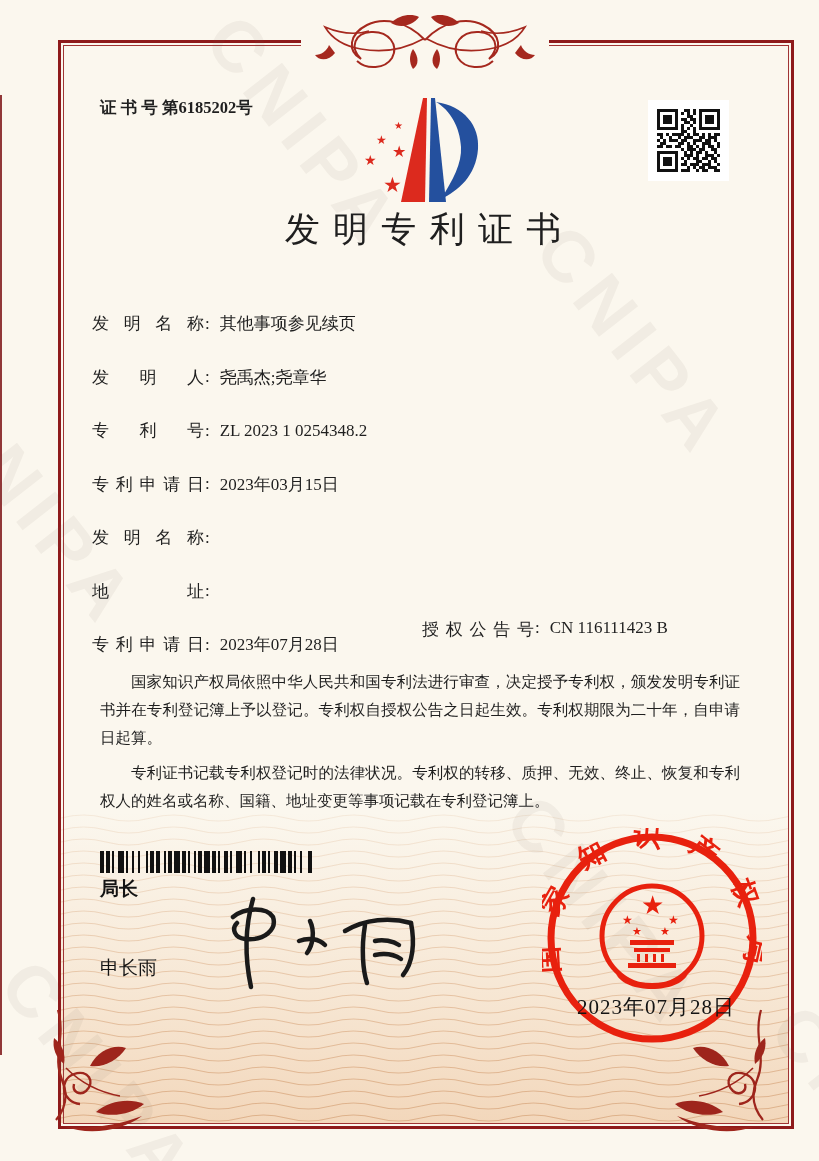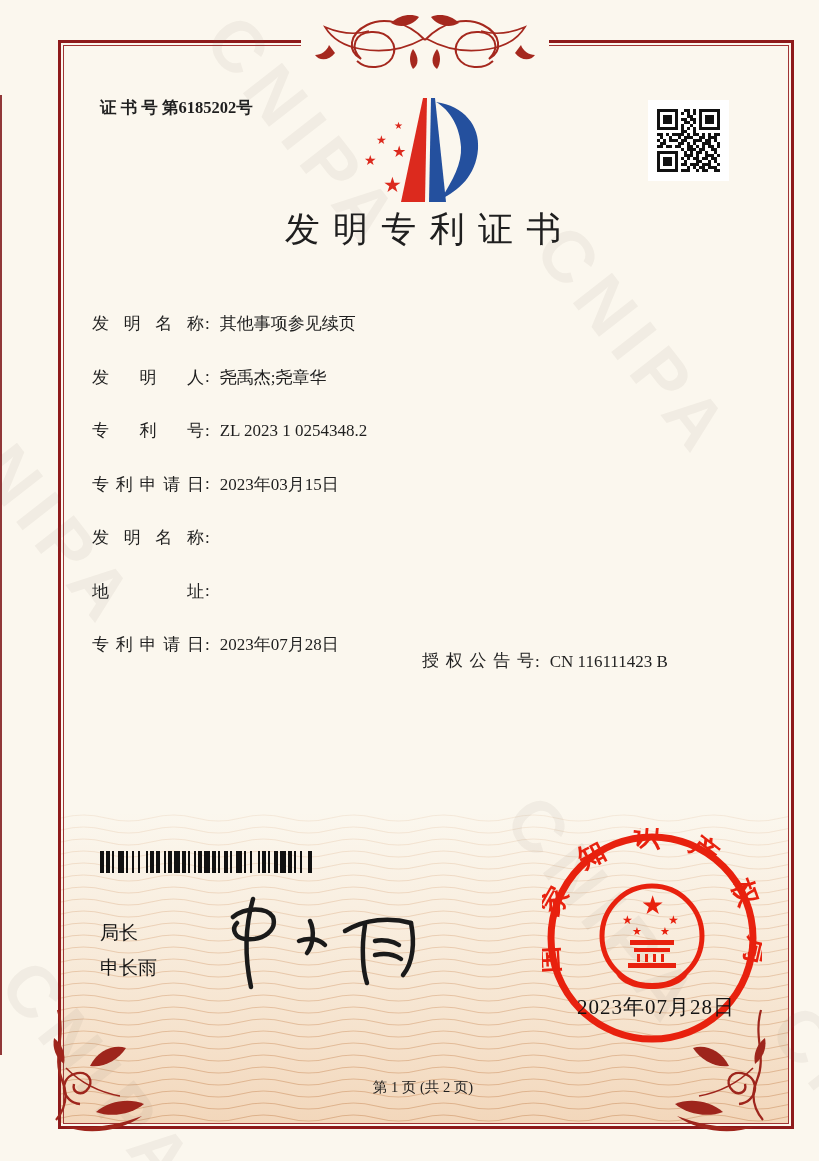--- a/index.html
+++ b/index.html
@@ -17,30 +17,30 @@
   .qr{position:absolute;left:648px;top:100px;background:#ffffff;padding:9px;z-index:3;}
   .qr .qrow{display:flex;height:3px;}
   .qr .qc{width:3px;height:3px;}
   .qr .qc.on{background:#111;}
   .title{position:absolute;left:58px;top:206px;width:730px;text-align:center;font-size:35px;
          font-weight:normal;letter-spacing:0.38em;padding-left:0.38em;box-sizing:border-box;z-index:3;}
   .fields{position:absolute;left:92px;top:297px;width:660px;z-index:3;}
   .frow{position:relative;height:53.5px;display:flex;align-items:center;font-size:17px;}
   .flabel{display:inline-block;width:112px;text-align:justify;text-align-last:justify;}
   .fcolon{display:inline-block;margin:0 10px 0 1px;}
-  .fsecond{position:absolute;left:330px;top:0;height:100%;display:flex;align-items:flex-end;}
+  .fsecond{position:absolute;left:330px;top:0;height:100%;display:flex;align-items:flex-start;}
   .paras{position:absolute;left:100px;top:668px;width:640px;font-size:15.5px;line-height:1.82;
          text-align:justify;z-index:3;}
   .paras p{margin:0 0 6px 0;text-indent:2em;}
   .barcode{position:absolute;left:100px;top:851px;height:22px;display:flex;align-items:stretch;z-index:3;}
   .barcode span{display:block;height:100%;}
   .bar{background:#111;}
   .officer{position:absolute;left:100px;z-index:3;font-family:"Liberation Sans","DejaVu Sans",sans-serif;
            font-size:19px;color:#141414;}
-  .officer.t1{top:920px;}
+  .officer.t1{top:876px;font-weight:bold;}
   .officer.t2{top:955px;}
   .sig{position:absolute;left:215px;top:883px;z-index:4;}
   .seal{position:absolute;left:542px;top:828px;z-index:4;}
   .seal-date{position:absolute;left:577px;top:993px;font-size:21px;color:#141414;z-index:5;
              letter-spacing:1px;}
   .pageno{position:absolute;left:58px;top:1078px;width:730px;text-align:center;font-size:14.5px;z-index:3;}
   .note{position:absolute;left:50%;top:1130px;transform:translateX(-50%);background:#ffffff;
         padding:3px 30px;font-size:16.5px;z-index:3;white-space:nowrap;}
   .orn-top{position:absolute;left:295px;top:9px;z-index:2;}
   .orn-bl{position:absolute;left:46px;top:1008px;z-index:2;}
@@ -649,20 +649,24 @@
         <span class="fcolon">:</span>
       <span class="fvalue">2023年07月28日</span>
       <span class="fsecond">
         <span class="flabel">授权公告号</span>
           <span class="fcolon">:</span>
         <span class="fvalue">CN 116111423 B</span>
       </span>
     </div>
   </div>
 
+  <div class="paras">
+    <p>国家知识产权局依照中华人民共和国专利法进行审查，决定授予专利权，颁发发明专利证书并在专利登记簿上予以登记。专利权自授权公告之日起生效。专利权期限为二十年，自申请日起算。</p>
+    <p>专利证书记载专利权登记时的法律状况。专利权的转移、质押、无效、终止、恢复和专利权人的姓名或名称、国籍、地址变更等事项记载在专利登记簿上。</p>
+  </div>
 
   <div class="barcode" id="barcode">
       <span class="bar" style="width: 4px;"></span>
       <span style="width: 2px;"></span>
       <span class="bar" style="width: 4px;"></span>
       <span style="width: 2px;"></span>
       <span class="bar" style="width: 2px;"></span>
       <span style="width: 4px;"></span>
       <span class="bar" style="width: 6px;"></span>
       <span style="width: 2px;"></span>
@@ -767,15 +771,14 @@
       <rect x="95" y="126" width="3" height="8"></rect>
       <rect x="103" y="126" width="3" height="8"></rect>
       <rect x="111" y="126" width="3" height="8"></rect>
       <rect x="119" y="126" width="3" height="8"></rect>
       <rect x="86" y="135" width="48" height="5"></rect>
       <path d="M74,146 C86,158 134,158 146,146 C136,166 84,166 74,146 Z"></path>
     </g>
   </svg>
   <div class="seal-date">2023年07月28日</div>
 
-  <div class="pageno">第 1 页 (共 2 页)</div>
 
 </div>
 
 </body></html>

